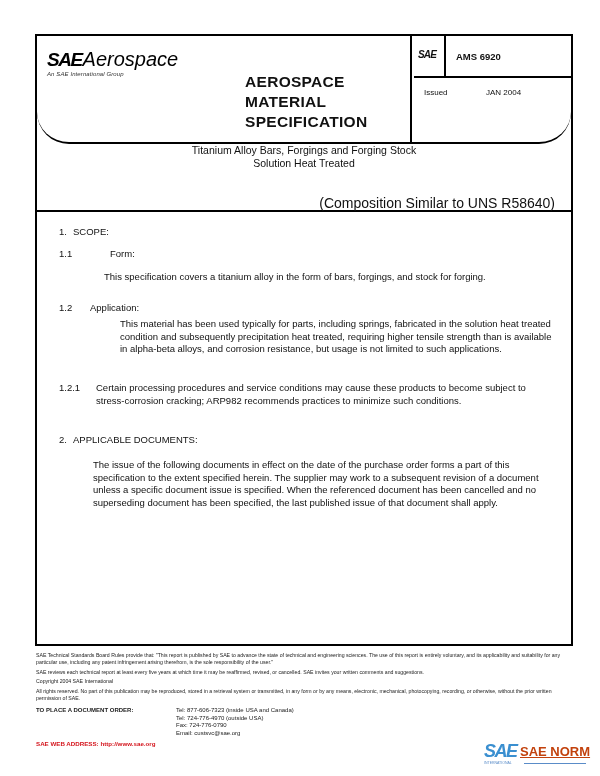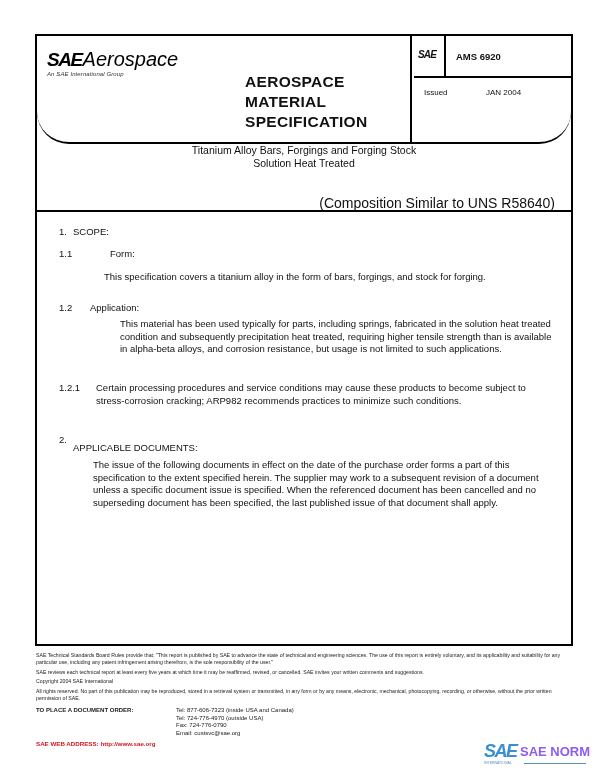--- a/index.html
+++ b/index.html
@@ -40,21 +40,21 @@
   .footer { position: absolute; left: 36px; top: 652px; width: 540px; font-size: 5.2px; line-height: 7px; color: #222; }
   .footer p { margin-bottom: 2.5px; }
   .order { position: absolute; left: 36px; top: 707px; font-size: 6px; line-height: 7.5px; color: #222; }
   .order-label { position: absolute; left: 0; top: 0; width: 150px; font-weight: bold; }
   .order-contacts { position: absolute; left: 140px; top: 0; width: 200px; }
   .web { position: absolute; left: 36px; top: 740px; font-size: 6.2px; font-weight: bold; color: #d4141c; }
   .web .url { color: #d4141c; }
 
   .watermark { position: absolute; left: 484px; top: 741px; width: 110px; height: 30px; }
   .wm-sae { position: absolute; left: 0; top: 0; font-weight: 900; font-style: italic; font-size: 18px; color: #3a8fd0; letter-spacing: -1.5px; }
-  .wm-norm { position: absolute; left: 36px; top: 3px; font-weight: bold; font-size: 13px; color: #8b5cf6; letter-spacing: 0px; }
+  .wm-norm { position: absolute; left: 36px; top: 3px; font-weight: bold; font-size: 13px; color: #c2410c; letter-spacing: 0px; text-decoration: underline; }
   .wm-sub { position: absolute; left: 0; top: 20px; font-size: 3.5px; color: #5a8cc8; }
   .wm-line { position: absolute; left: 40px; top: 22px; width: 62px; height: 1px; background: #5a8cc8; }
 </style>
 </head>
 <body>
 
 <div class="frame">
   <div class="hdr">
     <div class="hdr-left">
       <div class="logo">
@@ -99,21 +99,21 @@
       <span>1.2</span>
       <span style="position:absolute; left:31px; white-space:nowrap;">Application:</span>
     </div>
     <div class="para" style="top:106px; width:438px;margin-left:16px;">This material has been used typically for parts, including springs, fabricated in the solution heat treated condition and subsequently precipitation heat treated, requiring higher tensile strength than is available in alpha-beta alloys, and corrosion resistance, but usage is not limited to such applications.</div>
     <div class="sec" style="left:22px; top:170px; width:486px;">
       <span>1.2.1</span>
       <span style="position:absolute; left:37px; top:0; width:445px; display:block;">Certain processing procedures and service conditions may cause these products to become subject to stress-corrosion cracking; ARP982 recommends practices to minimize such conditions.</span>
     </div>
     <div class="sec" style="left:22px; top:222px;">
       <span>2.</span>
-      <span style="position:absolute; left:14px; white-space:nowrap;margin-top:8px;">APPLICABLE DOCUMENTS:</span>
+      <span style="position:absolute; left:14px; white-space:nowrap;">APPLICABLE DOCUMENTS:</span>
     </div>
     <div class="para" style="top:247px; left:56px; width:452px;">The issue of the following documents in effect on the date of the purchase order forms a part of this specification to the extent specified herein. The supplier may work to a subsequent revision of a document unless a specific document issue is specified. When the referenced document has been cancelled and no superseding document has been specified, the last published issue of that document shall apply.</div>
   </div>
 </div>
 
 <div class="footer">
   <p>SAE Technical Standards Board Rules provide that: "This report is published by SAE to advance the state of technical and engineering sciences. The use of this report is entirely voluntary, and its applicability and suitability for any particular use, including any patent infringement arising therefrom, is the sole responsibility of the user."</p>
   <p>SAE reviews each technical report at least every five years at which time it may be reaffirmed, revised, or cancelled. SAE invites your written comments and suggestions.</p>
   <p>Copyright 2004 SAE International</p>
   <p>All rights reserved. No part of this publication may be reproduced, stored in a retrieval system or transmitted, in any form or by any means, electronic, mechanical, photocopying, recording, or otherwise, without the prior written permission of SAE.</p>

